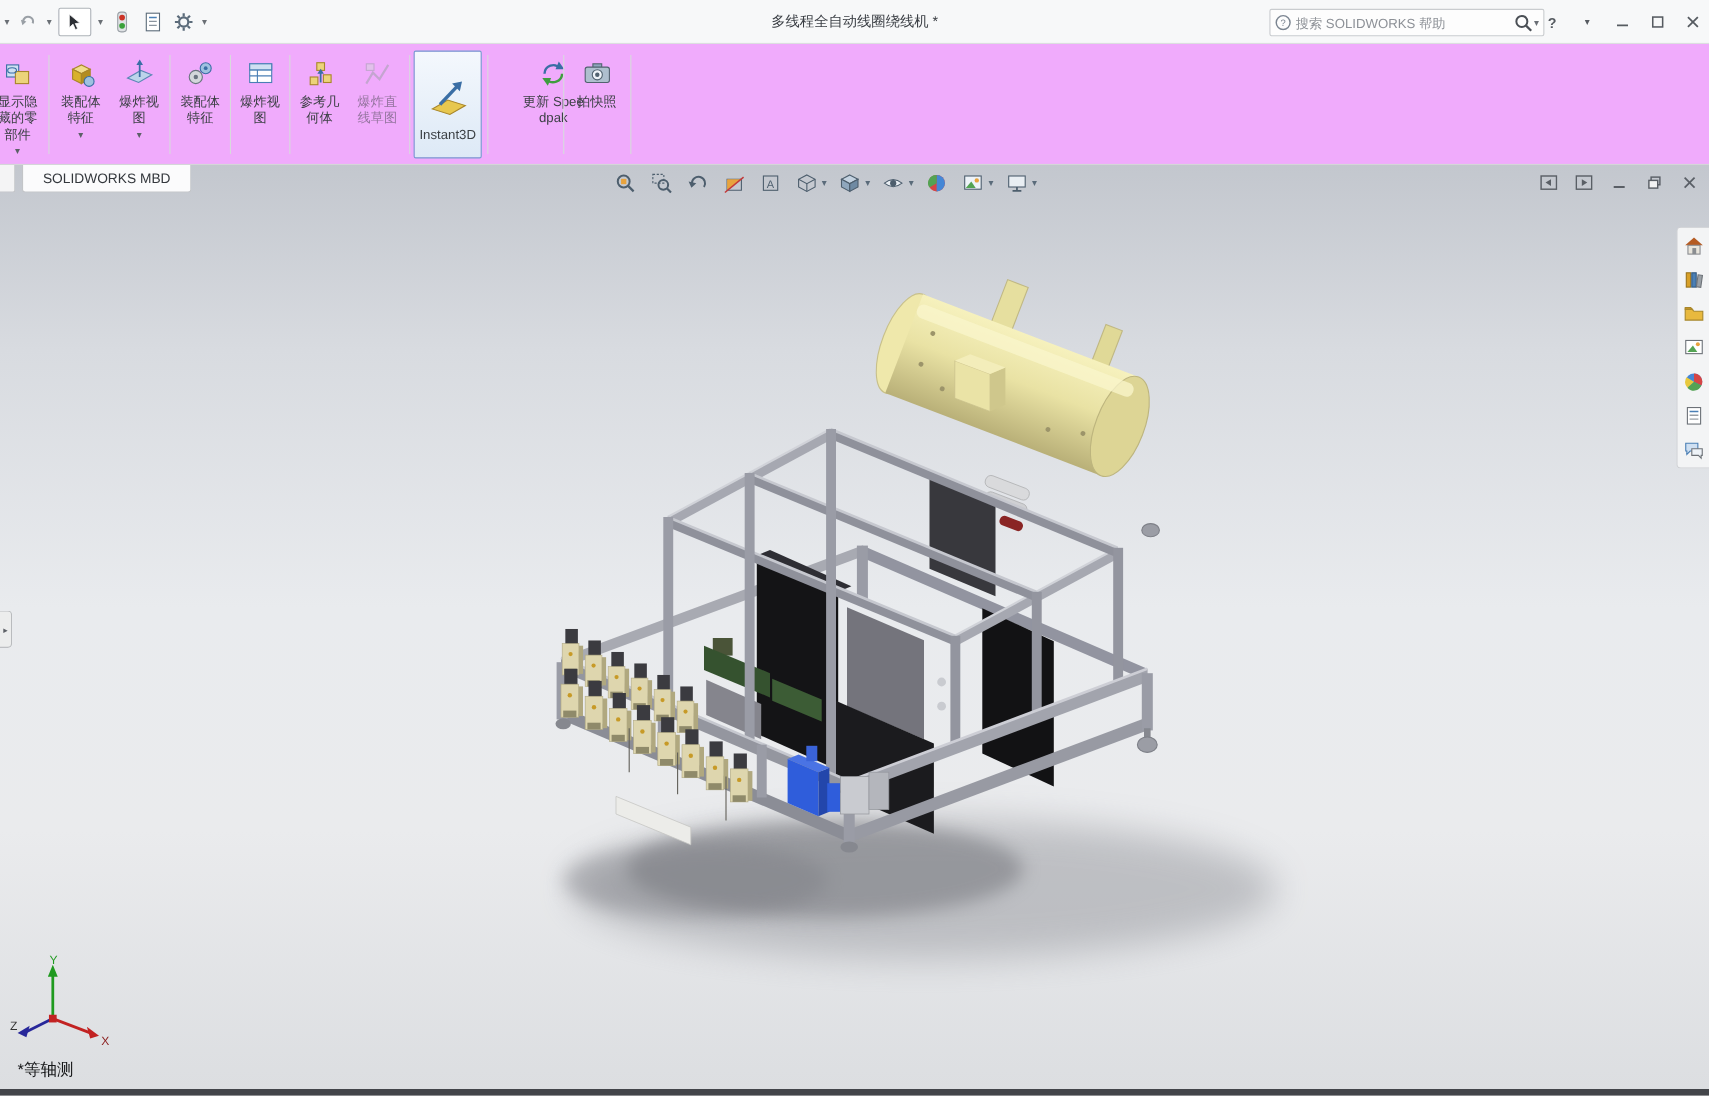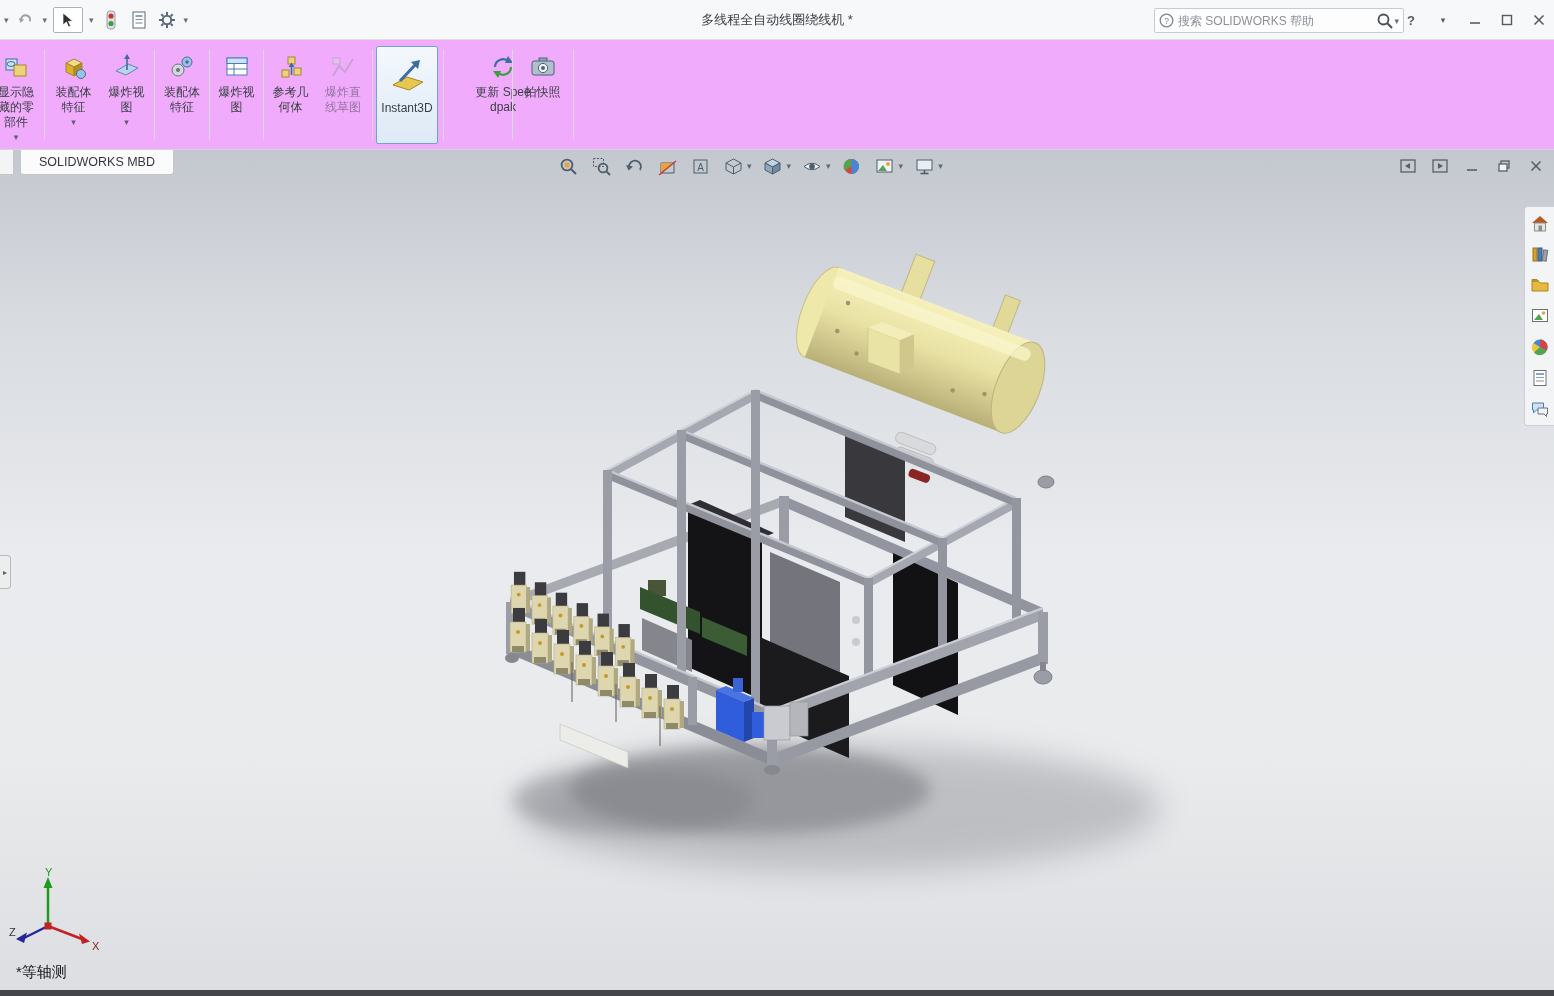--- a/index.html
+++ b/index.html
@@ -23,21 +23,21 @@
   .search-box input::placeholder { color:#8d9197; }
   .tb-right { position:absolute; right:6px; top:0; height:40px; display:flex; align-items:center; gap:14px; }
   .tb-btn { color:#565b61; font-size:13px; display:flex; align-items:center; justify-content:center;
             width:18px; height:18px; }
 
   
   .ribbon { position:absolute; top:40px; left:0; width:1554px; height:110px;
             background:#f0abfc; border-bottom:1px solid #d4d6d8; }
   .rbtn { position:absolute; top:6px; height:98px; display:flex; flex-direction:column;
           align-items:center; justify-content:flex-start; border:1px solid transparent; border-radius:2px; }
-  .rbtn.active { border:1px solid #76a0d0; background:linear-gradient(#f4f8fd,#dde9f6); }
+  .rbtn.active { border:1px solid #76a0d0; background:linear-gradient(#f4f8fd,#dde9f6);justify-content:center; }
   .rbtn.disabled { opacity:.5;font-family:Liberation Serif, serif; }
   .ricon { height:36px; display:flex; align-items:center; justify-content:center; margin-top:2px; }
   .rlabel { font-size:12px; line-height:15px; color:#3c4045; text-align:center;
             word-break:break-all; width:42px; }
   .rlabel.wide { width:62px; }
   .rcaret { font-size:9px; color:#5a6066; margin-top:2px; }
   .rsep { position:absolute; top:10px; height:90px; width:1px; background:#d8dadc; }
 
   
   .viewport { position:absolute; top:150px; left:0; width:1554px; height:840px;

